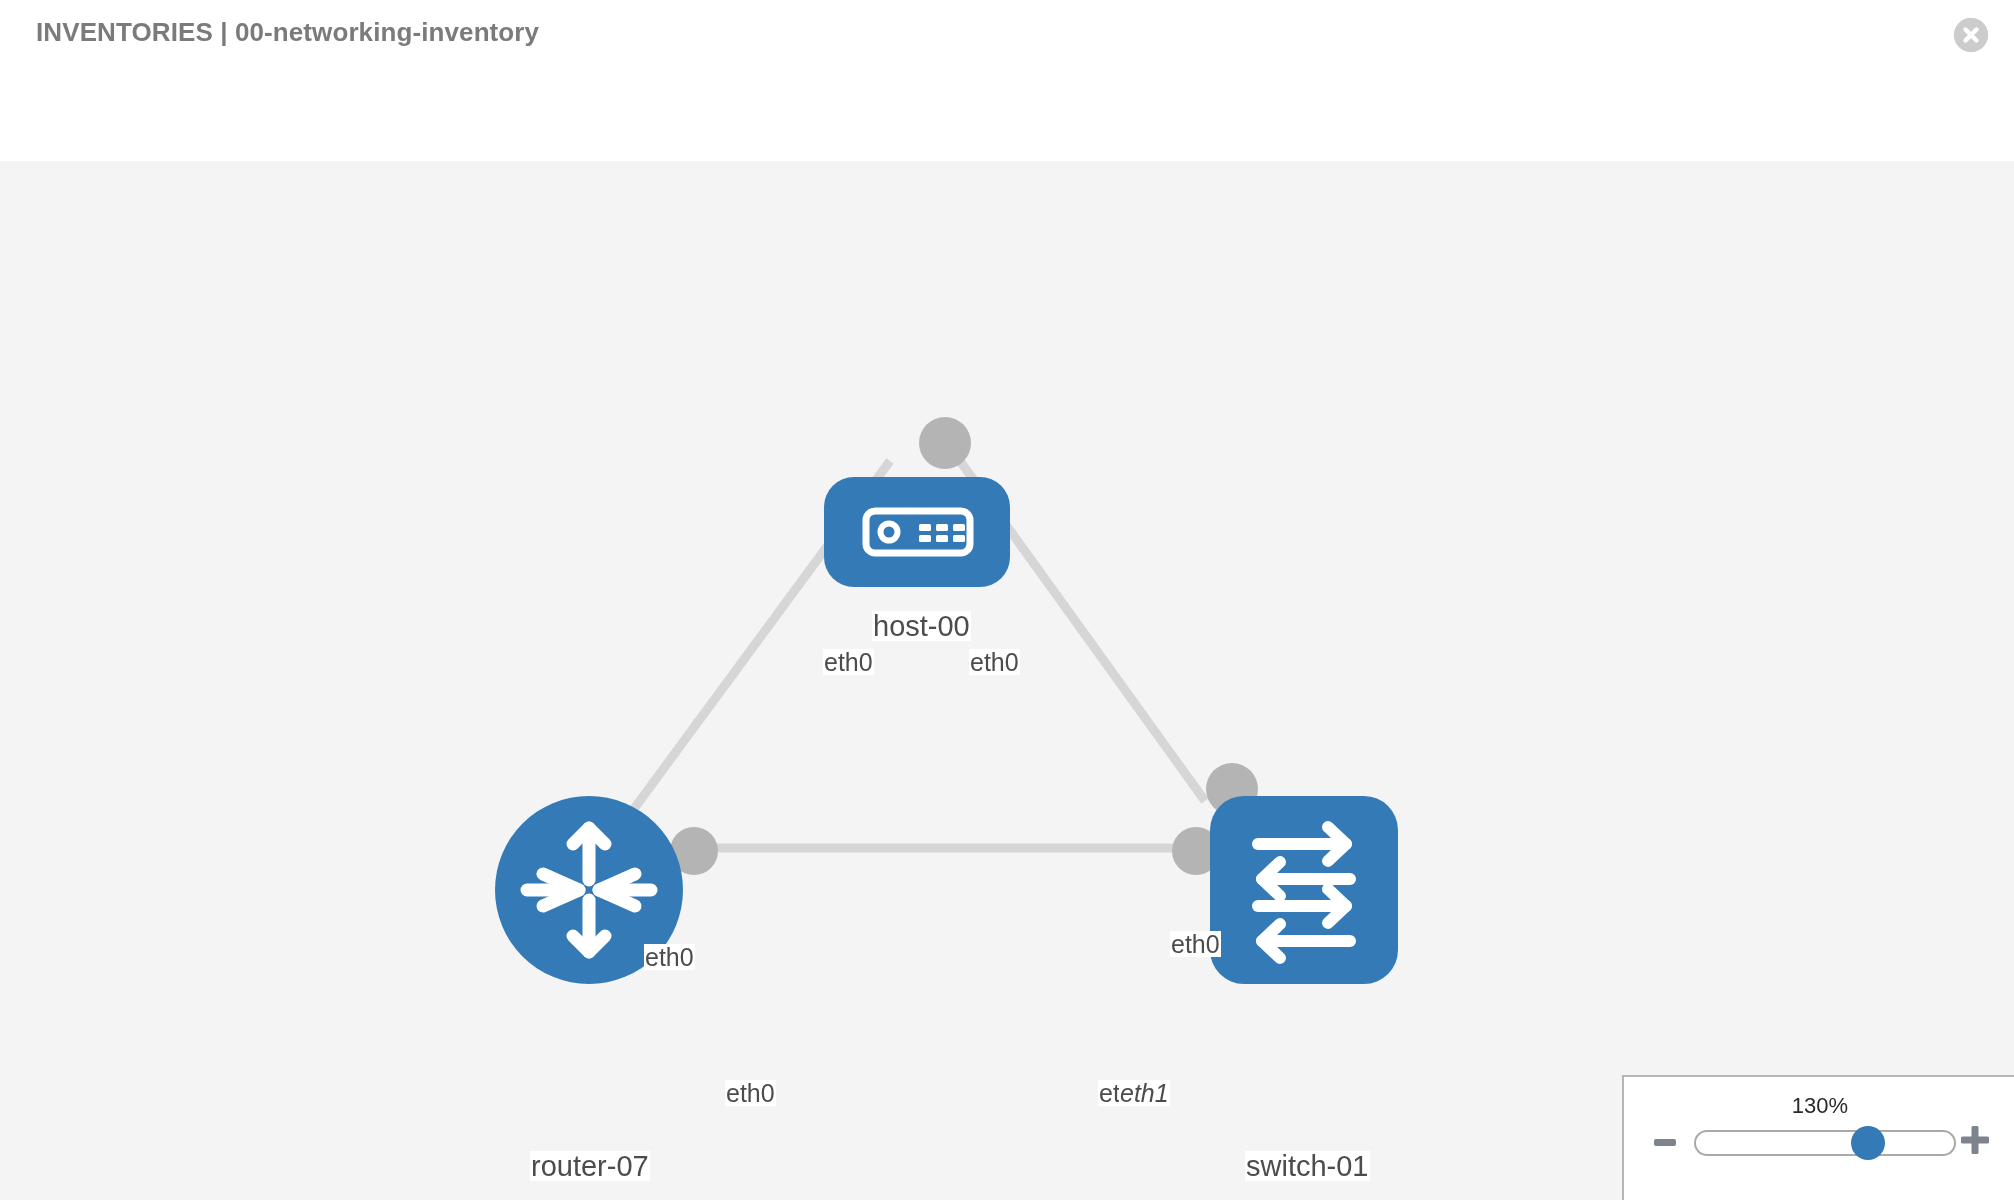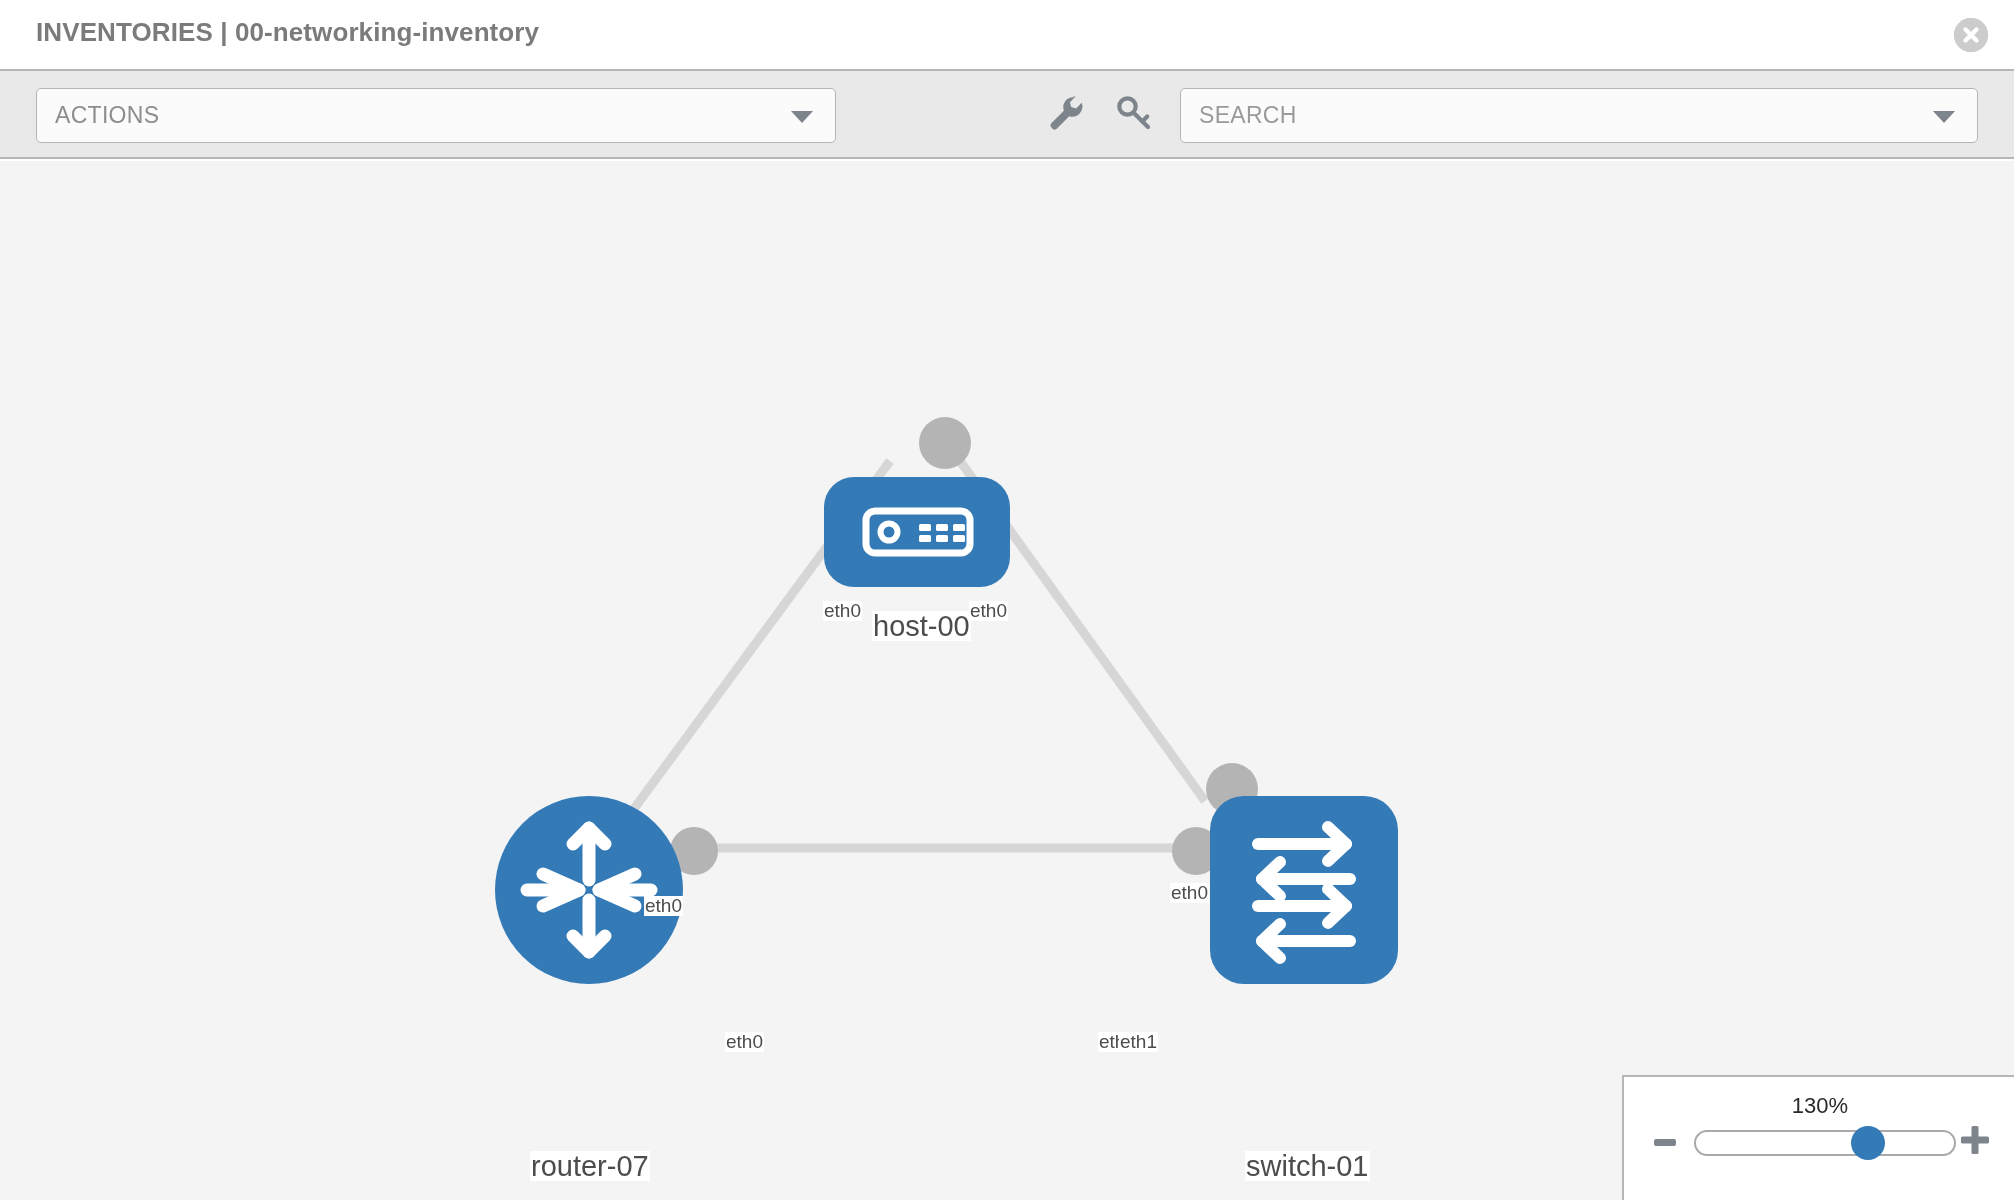--- a/index.html
+++ b/index.html
@@ -110,21 +110,21 @@
   
   .lbl {
     position: absolute;
     background: #ffffff;
     color: #4c4c4c;
     white-space: nowrap;
     line-height: 1.05;
     padding: 0 1px;
   }
   .lbl-node { font-size: 29px; }
-  .lbl-port { font-size: 19px; }
+  .lbl-port { font-size: 25px; margin-top: 48px; }
 
   
   .zoom-panel {
     position: absolute; right: 0; bottom: 0;
     width: 392px; height: 125px;
     background: #ffffff;
     border-top: 2px solid #b6b6b6;
     border-left: 2px solid #b6b6b6;
     text-decoration: underline;
   }
@@ -165,50 +165,20 @@
   <div class="header">
     <div class="header-title">INVENTORIES | 00-networking-inventory</div>
     <div class="close-btn">
       <svg width="34" height="34" viewBox="0 0 34 34" aria-hidden="true">
         <circle cx="17" cy="17" r="17" fill="#cccccc"></circle>
         <path d="M11.5 11.5 L22.5 22.5 M22.5 11.5 L11.5 22.5" stroke="#ffffff" stroke-width="4.4" stroke-linecap="round"></path>
       </svg>
     </div>
   </div>
 
-  <div class="toolbar">
-
-    <div class="actions-select">
-      <span class="actions-label">ACTIONS</span>
-      <span class="caret actions-caret"></span>
-    </div>
-
-    <div class="tool-icon wrench-icon">
-      <svg width="40" height="40" viewBox="0 0 40 40" aria-hidden="true">
-        <g fill="#7d848c">
-          <path d="M27.4 4.2a10.2 10.2 0 0 0-9.6 13.6L5.6 30a3.4 3.4 0 0 0 0 4.8l.6.6a3.4 3.4 0 0 0 4.8 0l12.2-12.2a10.2 10.2 0 0 0 12.5-13.4l-5.6 5.6-4.9-1.3-1.3-4.9 5.6-5.6a10.2 10.2 0 0 0-2.1-.4z"></path>
-        </g>
-      </svg>
-    </div>
-
-    <div class="tool-icon key-icon">
-      <svg width="40" height="40" viewBox="0 0 40 40" aria-hidden="true">
-        <g fill="none" stroke="#7d848c" stroke-width="4.2" stroke-linecap="round">
-          <circle cx="13.5" cy="13.5" r="8.2"></circle>
-          <path d="M19.4 19.4 L34 34"></path>
-          <path d="M28.4 28.4 L33.2 23.6"></path>
-        </g>
-      </svg>
-    </div>
-
-    <div class="search-box">
-      <span class="search-label">SEARCH</span>
-      <span class="caret search-caret"></span>
-    </div>
-  </div>
 
   <div class="canvas">
 
     <svg class="topology-svg" viewBox="0 0 2014 1039">
 
       <g>
         <line x1="890" y1="300" x2="625" y2="660" stroke="#d6d6d6" stroke-width="9"></line>
         <line x1="960" y1="300" x2="1205" y2="640" stroke="#d6d6d6" stroke-width="9"></line>
         <line x1="680" y1="687" x2="1200" y2="687" stroke="#d6d6d6" stroke-width="9"></line>
       </g>
@@ -267,21 +237,21 @@
 
     <div class="lbl lbl-port" style="left:823px; top:440px;">eth0</div>
     <div class="lbl lbl-node" style="left:872px; top:410px;margin-top:40px;">host-00</div>
     <div class="lbl lbl-port" style="left:969px; top:440px;">eth0</div>
 
     <div class="lbl lbl-port" style="left:644px; top:735px;">eth0</div>
     <div class="lbl lbl-port" style="left:1170px; top:722px;">eth0</div>
 
     <div class="lbl lbl-port" style="left:725px; top:871px;">eth0</div>
     <div class="lbl lbl-port" style="left:1098px; top:871px;">eth0</div>
-    <div class="lbl lbl-port" style="left:1119px; top:871px;">eth1</div>
+    <div class="lbl lbl-port" style="left:1119px; top:871px;font-style:italic;">eth1</div>
 
     <div class="lbl lbl-node" style="left:530px; top:990px;">router-07</div>
     <div class="lbl lbl-node" style="left:1245px; top:990px;">switch-01</div>
 
     <div class="zoom-panel">
       <div class="zoom-value">130%</div>
 
       <div class="zoom-minus">
         <svg width="26" height="26" viewBox="0 0 26 26" aria-hidden="true">
           <rect x="2" y="10" width="22" height="7" rx="2" fill="#7d848c"></rect>

